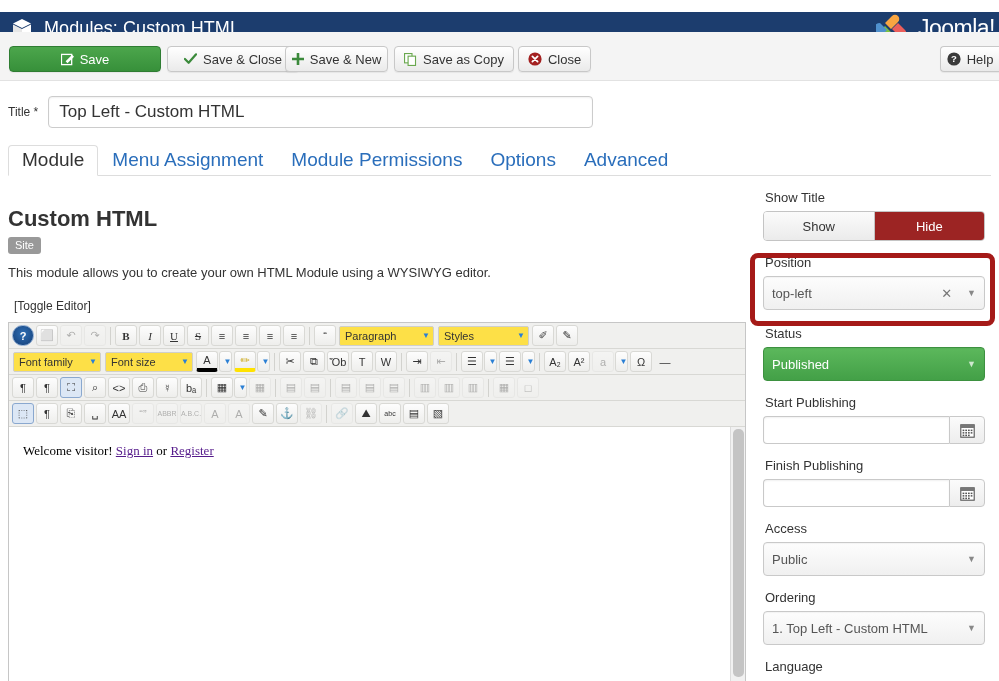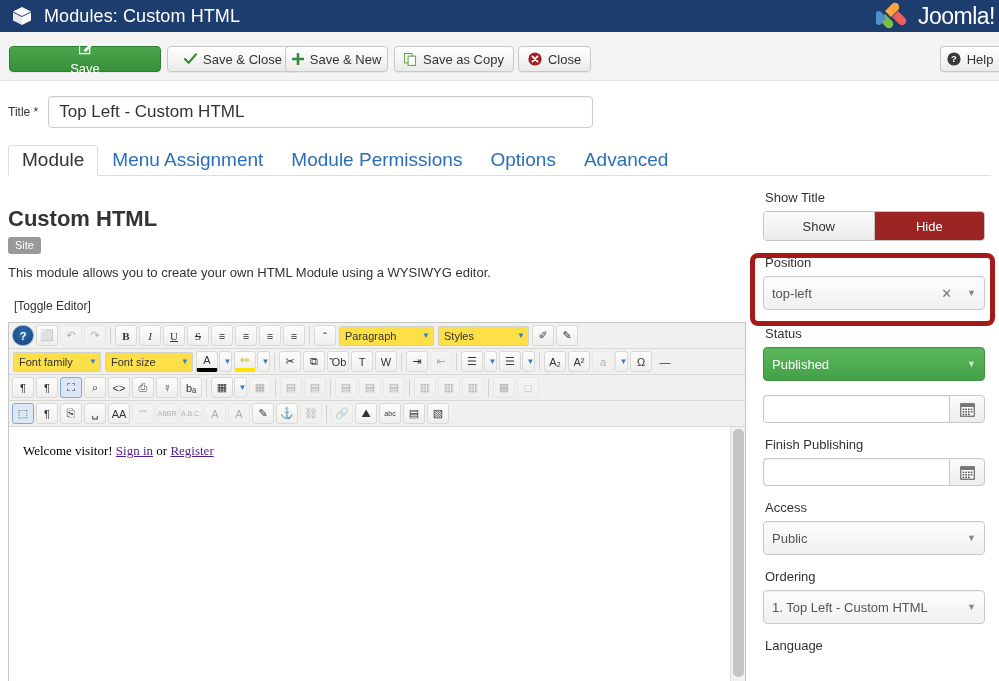--- a/index.html
+++ b/index.html
@@ -7,21 +7,21 @@
     margin: 0; padding: 0;
     width: 999px; height: 681px;
     overflow: hidden;
     background: #fff;
     font-family: "Liberation Sans", sans-serif;
     -webkit-font-smoothing: antialiased;
   }
 
   
   .topbar {
-    position: absolute; top: 0; left: 0;
+    position: absolute; top: 12px; left: 0;
     width: 999px; height: 32px;
     background: #1c3d6e;
     display: flex; align-items: center;
   }
   .topbar-cube {
     margin-left: 12px; margin-right: 12px;
     width: 20px; height: 20px;
     display: flex; align-items: center; justify-content: center;
   }
   .topbar-title {
@@ -61,21 +61,20 @@
     cursor: pointer;
     box-shadow: 0 1px 1px rgba(0,0,0,.06);
     white-space: nowrap;
   }
   .btn.save {
     left: 9px; width: 152px;
     background: linear-gradient(to bottom, #4ca64c 0%, #37903a 100%);
     border: 1px solid #2f7d33;
     color: #fff;
     font-weight: normal;
-    flex-direction: column;
   }
   .btn.saveclose { left: 167px; width: 132px; justify-content: center; }
   .btn.savenew   { left: 285px; width: 103px; }
   .btn.savecopy  { left: 394px; width: 120px; }
   .btn.close     { left: 518px; width: 73px; }
   .btn.help      { left: 940px; width: 59px; border-right: none; border-radius: 4px 0 0 4px; }
 
   .ico { display: inline-flex; align-items: center; justify-content: center; }
 
   
@@ -545,20 +544,21 @@
 
   <div class="side-block">
     <div class="side-label">Status</div>
     <div class="sel green">
       <span class="val">Published</span>
       <span class="caret">▼</span>
     </div>
   </div>
 
   <div class="side-block">
+    <div class="side-label">Start Publishing</div>
     <div class="cal-row">
       <input class="cal-input" type="text" value="" style="">
       <div class="cal-btn">
         <span class="ico">
           <svg width="15" height="15" viewBox="0 0 15 15">
             <rect x="0.8" y="1.8" width="13.4" height="12.4" fill="#fff" stroke="#555" stroke-width="1.1"></rect>
             <rect x="0.8" y="1.8" width="13.4" height="3.2" fill="#777"></rect>
             <g fill="#555">
               <rect x="2.6" y="6.6" width="1.7" height="1.5"></rect>
                 <rect x="5.3" y="6.6" width="1.7" height="1.5"></rect>

